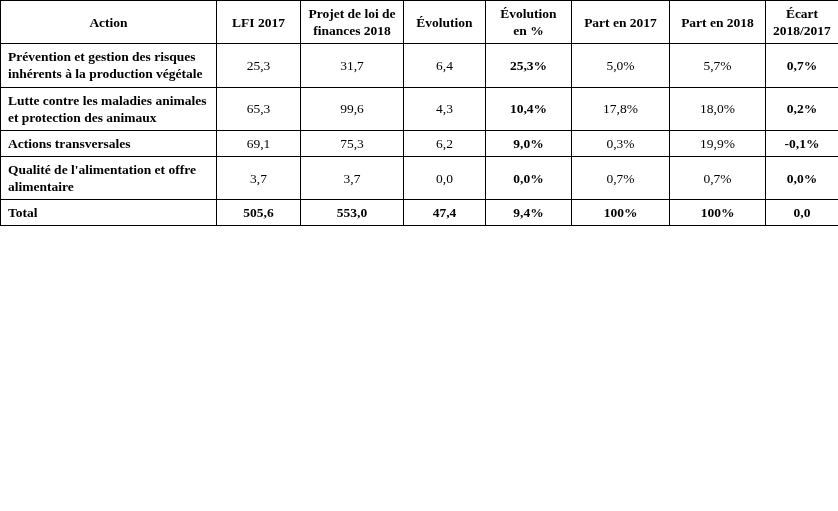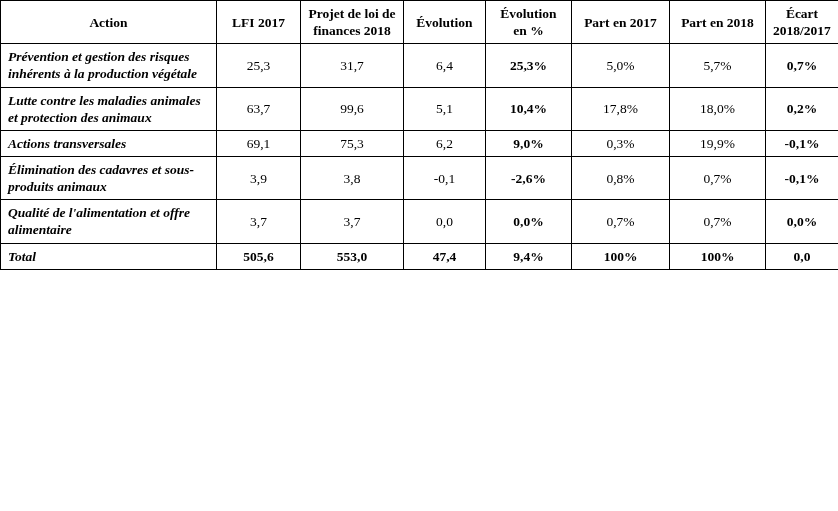--- a/index.html
+++ b/index.html
@@ -48,21 +48,20 @@
   col.c5 { width: 98px; }
   col.c6 { width: 96px; }
   col.c7 { width: 73px; }
 
   td.label {
     text-align: left;
     font-weight: bold;
     vertical-align: middle;
     padding-left: 6px;
     padding-right: 4px;
-    font-style: italic;
   }
   td.num {
     text-align: center;
     vertical-align: middle;
     padding-right: 8px;
   }
   td.num.bold {
     font-weight: bold;
   }
   tr.total td {
@@ -106,46 +105,36 @@
         <td class="num">25,3</td>
         <td class="num">31,7</td>
         <td class="num">6,4</td>
         <td class="num bold">25,3%</td>
         <td class="num">5,0%</td>
         <td class="num">5,7%</td>
         <td class="num bold">0,7%</td>
       </tr>
       <tr>
         <td class="label">Lutte contre les maladies animales et protection des animaux</td>
-        <td class="num">63,7</td>
+        <td class="num">65,3</td>
         <td class="num">99,6</td>
-        <td class="num">5,1</td>
+        <td class="num">4,3</td>
         <td class="num bold">10,4%</td>
         <td class="num">17,8%</td>
         <td class="num">18,0%</td>
         <td class="num bold">0,2%</td>
       </tr>
       <tr>
         <td class="label">Actions transversales</td>
         <td class="num">69,1</td>
         <td class="num">75,3</td>
         <td class="num">6,2</td>
         <td class="num bold">9,0%</td>
         <td class="num">0,3%</td>
         <td class="num">19,9%</td>
-        <td class="num bold">-0,1%</td>
-      </tr>
-      <tr>
-        <td class="label">Élimination des cadavres et sous-produits animaux</td>
-        <td class="num">3,9</td>
-        <td class="num">3,8</td>
-        <td class="num">-0,1</td>
-        <td class="num bold">-2,6%</td>
-        <td class="num">0,8%</td>
-        <td class="num">0,7%</td>
         <td class="num bold">-0,1%</td>
       </tr>
       <tr>
         <td class="label">Qualité de l'alimentation et offre alimentaire</td>
         <td class="num">3,7</td>
         <td class="num">3,7</td>
         <td class="num">0,0</td>
         <td class="num bold">0,0%</td>
         <td class="num">0,7%</td>
         <td class="num">0,7%</td>

